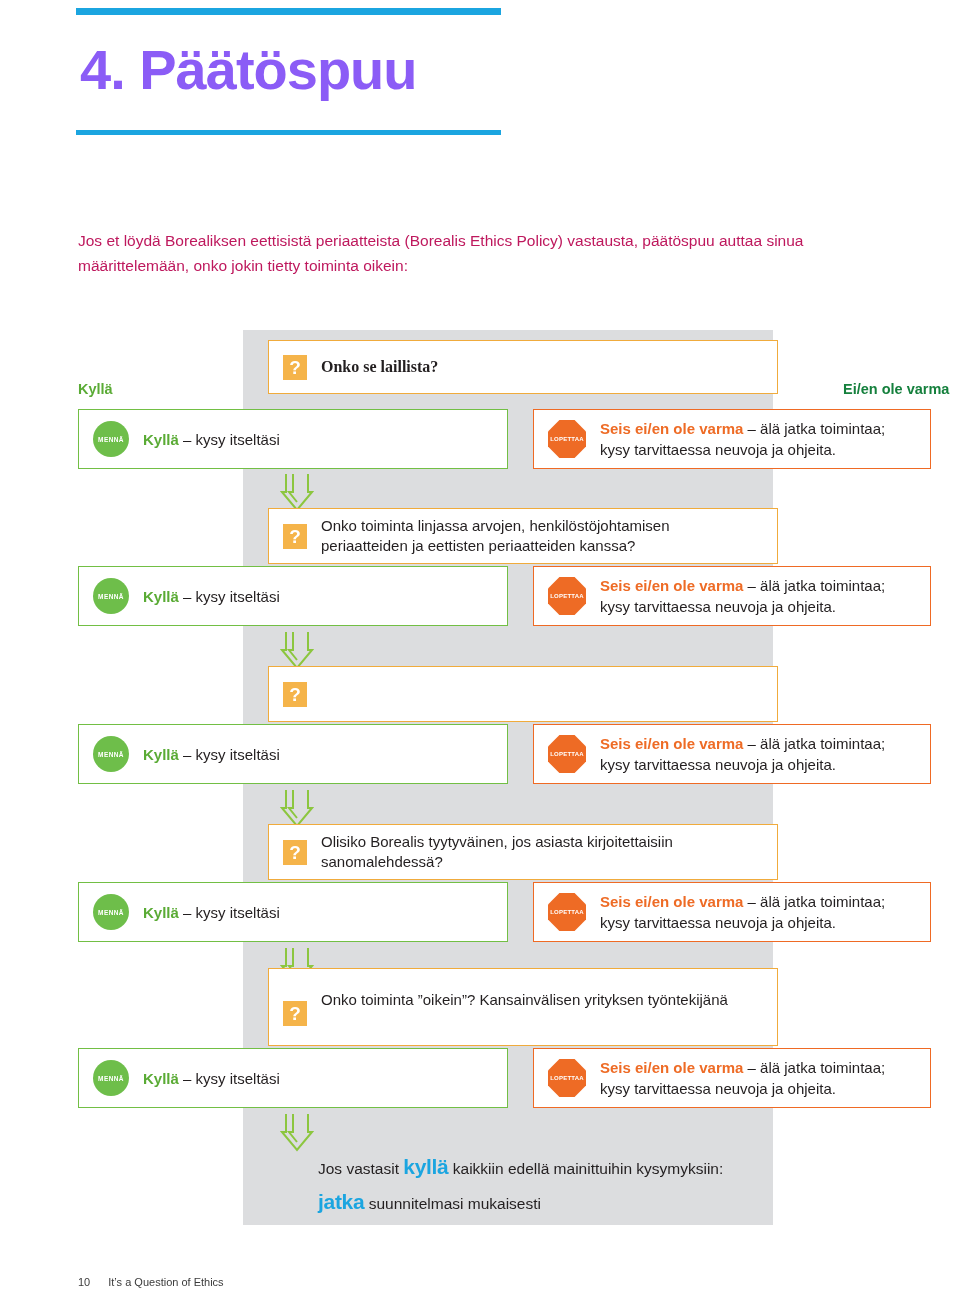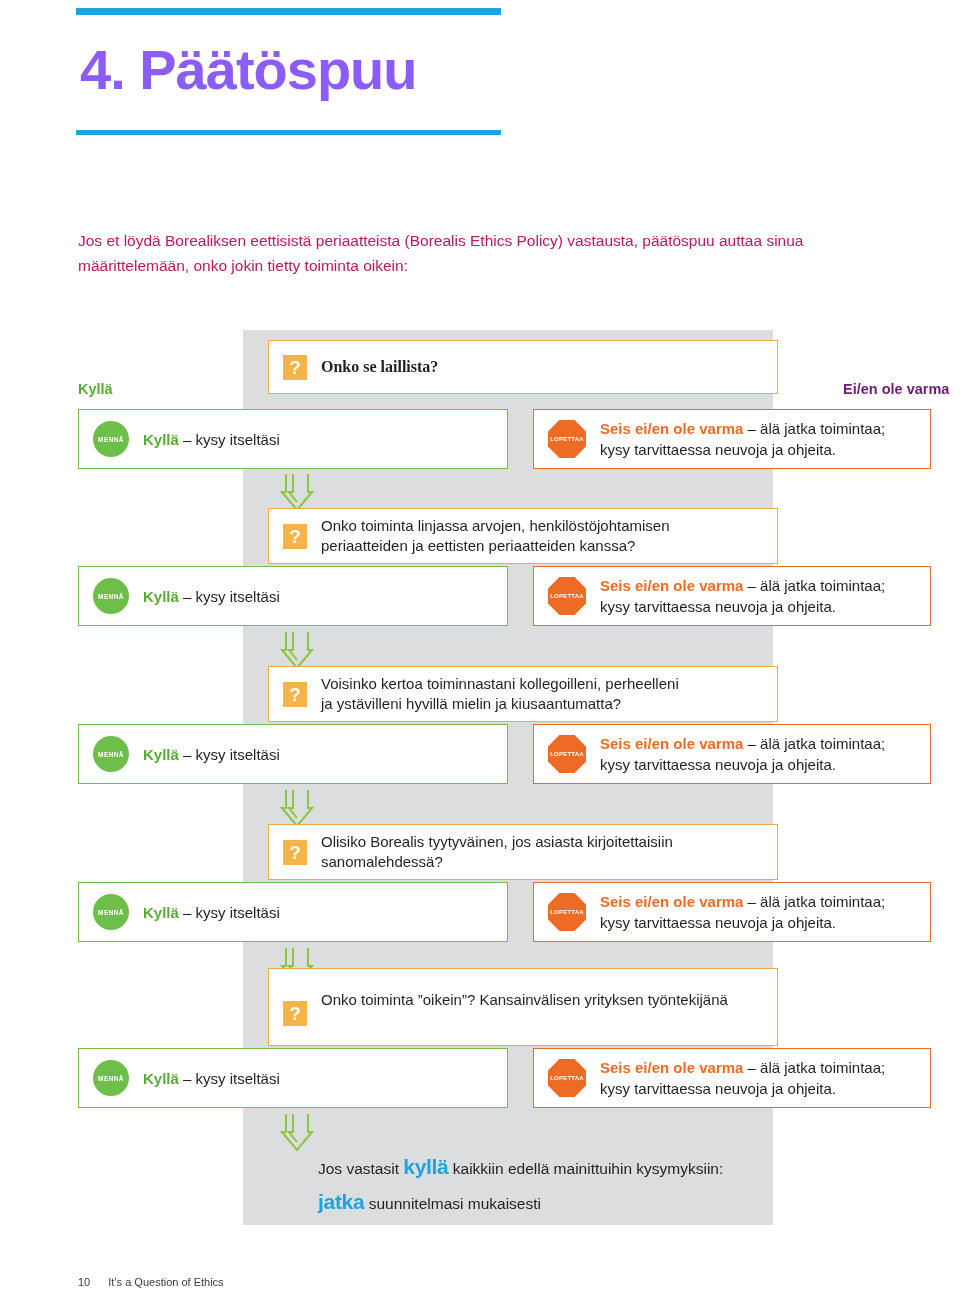--- a/index.html
+++ b/index.html
@@ -76,21 +76,21 @@
     color:#ffffff; font-size:6px; font-weight:bold; letter-spacing:.2px;
     display:flex; align-items:center; justify-content:center;
     clip-path: polygon(30% 0,70% 0,100% 30%,100% 70%,70% 100%,30% 100%,0 70%,0 30%);
   }
   .atext{ font-size:15px; line-height:1.4; color:#231f20; }
   .atext .hl-green{ color:#5aab35; font-weight:bold; }
   .atext .hl-orange{ color:#ee6b25; font-weight:bold; }
 
   .side-label{ position:absolute; font-size:14.5px; font-weight:bold; }
   .side-label.left{ color:#5aab35; }
-  .side-label.right{ color:#701a75; }
+  .side-label.right{ color:#15803d; }
 
   .arrow{ position:absolute; width:34px; height:40px; }
 
   
   .final{
     position:absolute; left:318px; top:1150px; width:450px;
     font-size:15.5px; line-height:1.65; color:#231f20;
   }
   .final .big-blue{
     color:#1ba5e0; font-weight:bold; font-size:21px; letter-spacing:-.3px;
@@ -165,23 +165,20 @@
 
 <div class="arrow" style="left:280px; top:630px;">
   <svg viewBox="0 0 34 40" width="34" height="40">
     <path d="M6 2 L6 20 L2 20 L17 38 L32 20 L28 20 L28 2" fill="none" stroke="#8cc63f" stroke-width="2"></path>
     <path d="M13 2 L13 20 L9 20 L17 30" fill="none" stroke="#8cc63f" stroke-width="2"></path>
   </svg>
 </div>
 
 <div class="qbox" style="left:268px; top:666px; width:510px; height:56px;">
   <span class="qmark">?</span>
-  <span class="qtext">
-    <span>Voisinko kertoa toiminnastani kollegoilleni, perheelleni</span><br><span>ja ystävilleni hyvillä mielin ja kiusaantumatta?</span>
-  </span>
 </div>
 <div class="abox yes" style="left:78px; top:724px; width:430px; height:60px;">
   <span class="badge-go">MENNÄ</span>
   <span class="atext">
     <span class="hl-green">Kyllä</span><span> – kysy itseltäsi</span>
   </span>
 </div>
 <div class="abox no" style="left:533px; top:724px; width:398px; height:60px;">
   <span class="badge-stop">LOPETTAA</span>
   <span class="atext">

